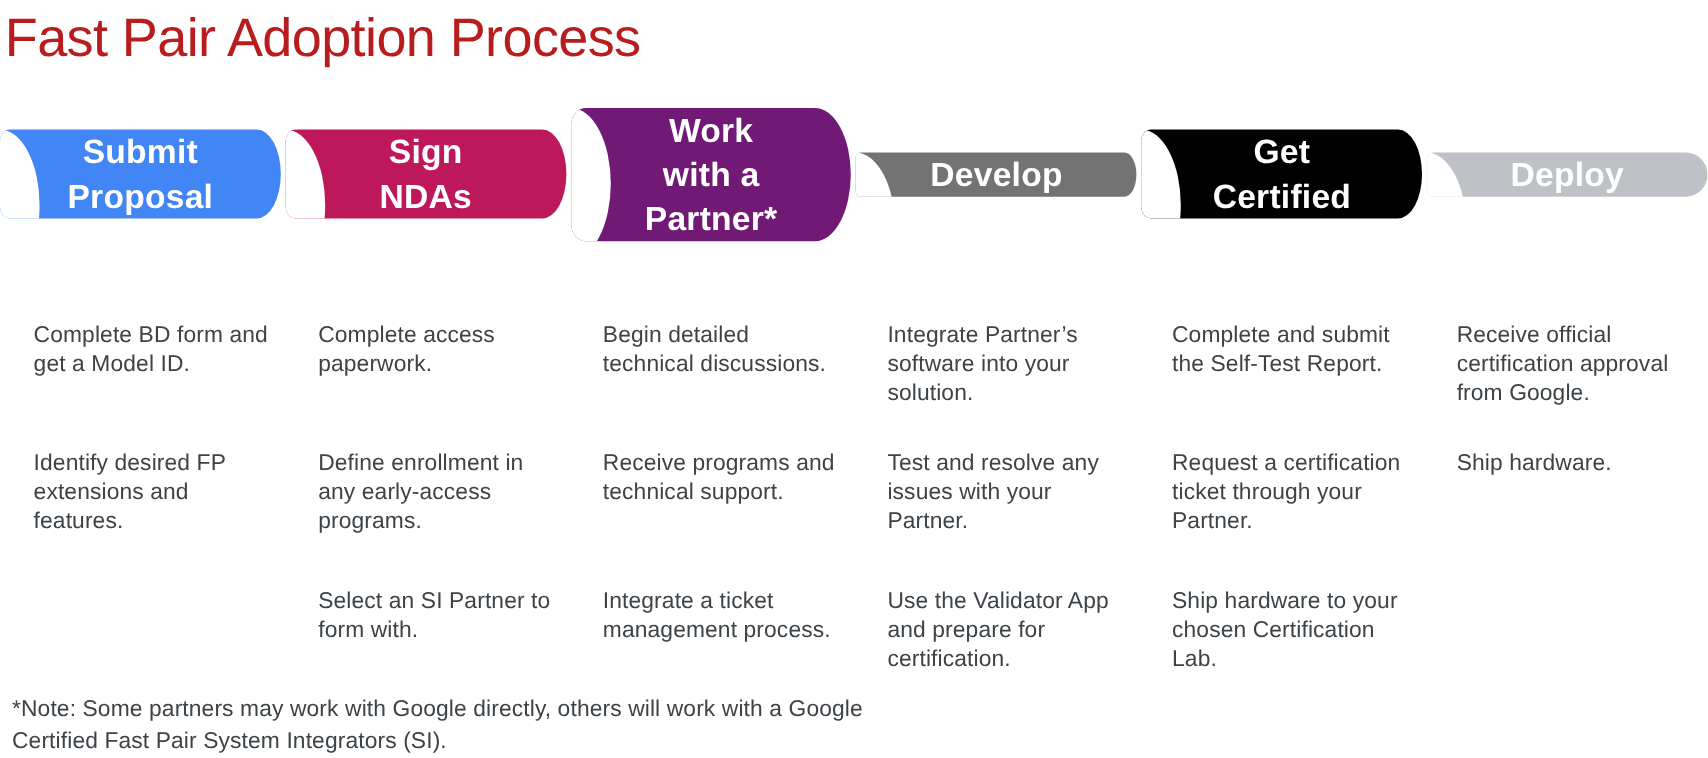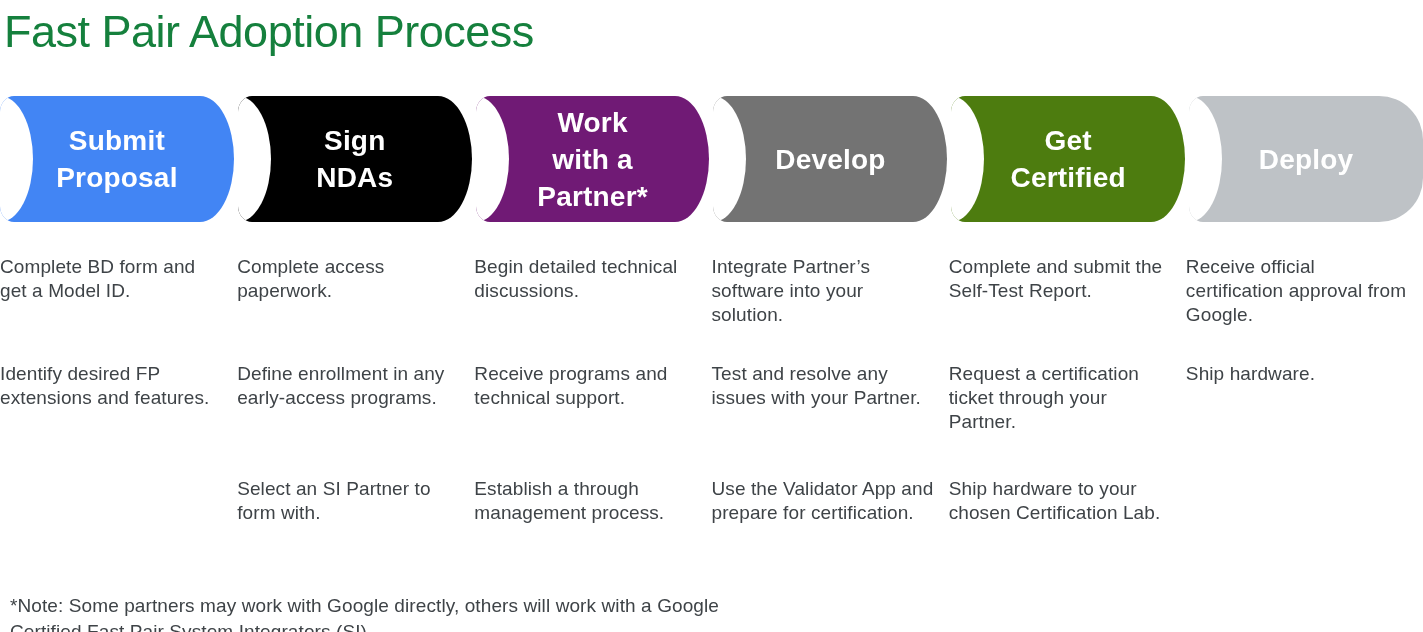--- a/index.html
+++ b/index.html
@@ -11,29 +11,30 @@
     position: relative;
   }
   .page { position: absolute; inset: 0; }
 
   .page-title {
     margin: 4px 0 0 4px;
     font-size: 45px;
     line-height: 56px;
     font-weight: 400;
     letter-spacing: -0.5px;
-    color: #15803d;
+    color: #b91c1c;
   }
 
   
   .stages {
     display: flex;
     gap: 4px;
     height: 126px;
-    margin-top: 36px;
+    margin-top: 22px;
+    align-items: center;
   }
   .stage {
     flex: 1 1 0;
     position: relative;
     overflow: hidden;
     display: flex;
     align-items: center;
     justify-content: center;
     text-align: center;
     border-radius: 14px 34px 34px 14px / 16px 63px 63px 16px;
@@ -59,21 +60,21 @@
     white-space: pre-line;
     letter-spacing: 0.2px;
   }
 
   
   .cols {
     display: flex;
     margin-top: 33px;
     height: 305px;
   }
-  .col { flex: 1 1 0; padding: 0 10px 0 0; box-sizing: border-box; }
+  .col { flex: 1 1 0; padding: 0 10px 0 28px; box-sizing: border-box; margin-top: 27px; }
   .step {
     margin: 0;
     font-size: 19px;
     line-height: 24px;
     color: #3e4347;
     letter-spacing: 0.1px;
   }
   .step:nth-child(1) { height: 107px; }
   .step:nth-child(2) { height: 115px; }
 
@@ -92,33 +93,33 @@
 
 <div class="page">
 
   <h1 class="page-title">Fast Pair Adoption Process</h1>
 
   <div class="stages">
     <div class="stage" style="background-color: rgb(66, 133, 244);">
       <span class="stage-label">Submit
 Proposal</span>
     </div>
-    <div class="stage" style="background-color: #000000;">
+    <div class="stage" style="background-color: #be185d;">
       <span class="stage-label">Sign
 NDAs</span>
     </div>
     <div class="stage" style="background-color: #701a75;">
       <span class="stage-label">Work
 with a
 Partner*</span>
     </div>
     <div class="stage" style="background-color: #737373;">
       <span class="stage-label">Develop</span>
     </div>
-    <div class="stage" style="background-color: #4d7c0f;">
+    <div class="stage" style="background-color: #000000;">
       <span class="stage-label">Get
 Certified</span>
     </div>
     <div class="stage" style="background-color: rgb(190, 194, 198);">
       <span class="stage-label">Deploy</span>
     </div>
   </div>
 
   <div class="cols">
     <div class="col">
@@ -126,21 +127,21 @@
       <p class="step">Identify desired FP extensions and features.</p>
     </div>
     <div class="col">
       <p class="step">Complete access paperwork.</p>
       <p class="step">Define enrollment in any early-access programs.</p>
       <p class="step">Select an SI Partner to form with.</p>
     </div>
     <div class="col">
       <p class="step">Begin detailed technical discussions.</p>
       <p class="step">Receive programs and technical support.</p>
-      <p class="step">Establish a through management process.</p>
+      <p class="step">Integrate a ticket management process.</p>
     </div>
     <div class="col">
       <p class="step">Integrate Partner’s software into your solution.</p>
       <p class="step">Test and resolve any issues with your Partner.</p>
       <p class="step">Use the Validator App and prepare for certification.</p>
     </div>
     <div class="col">
       <p class="step">Complete and submit the Self-Test Report.</p>
       <p class="step">Request a certification ticket through your Partner.</p>
       <p class="step">Ship hardware to your chosen Certification Lab.</p>

